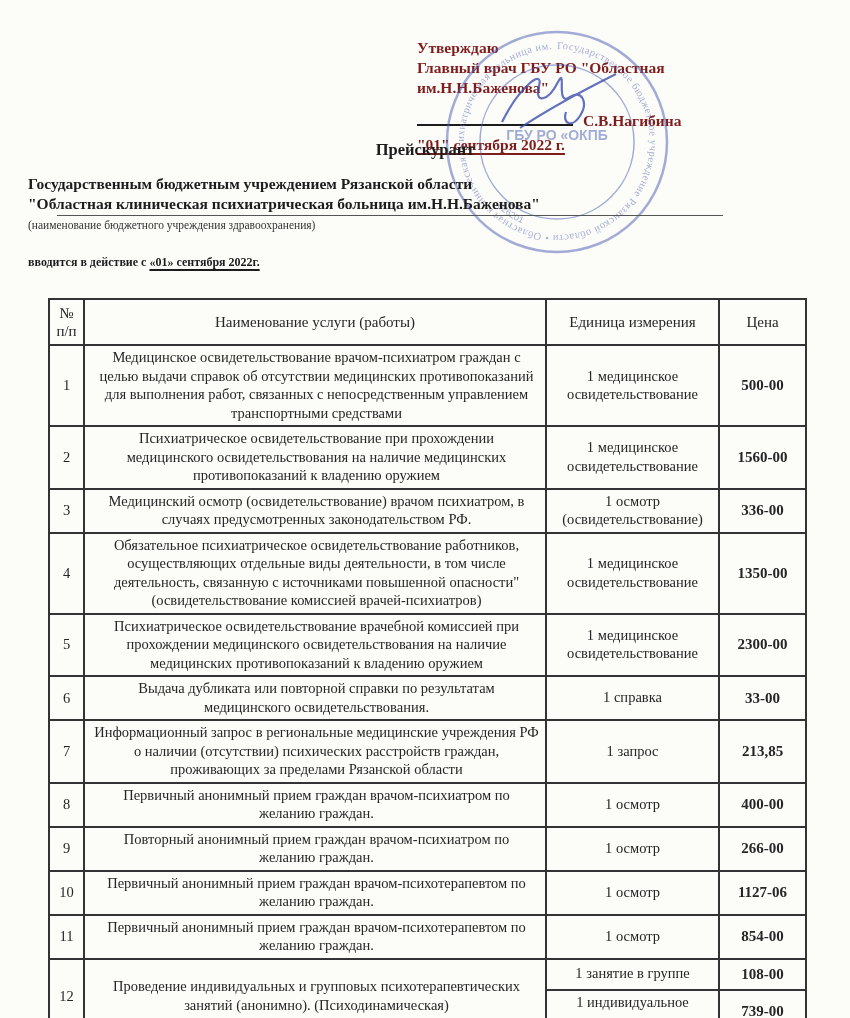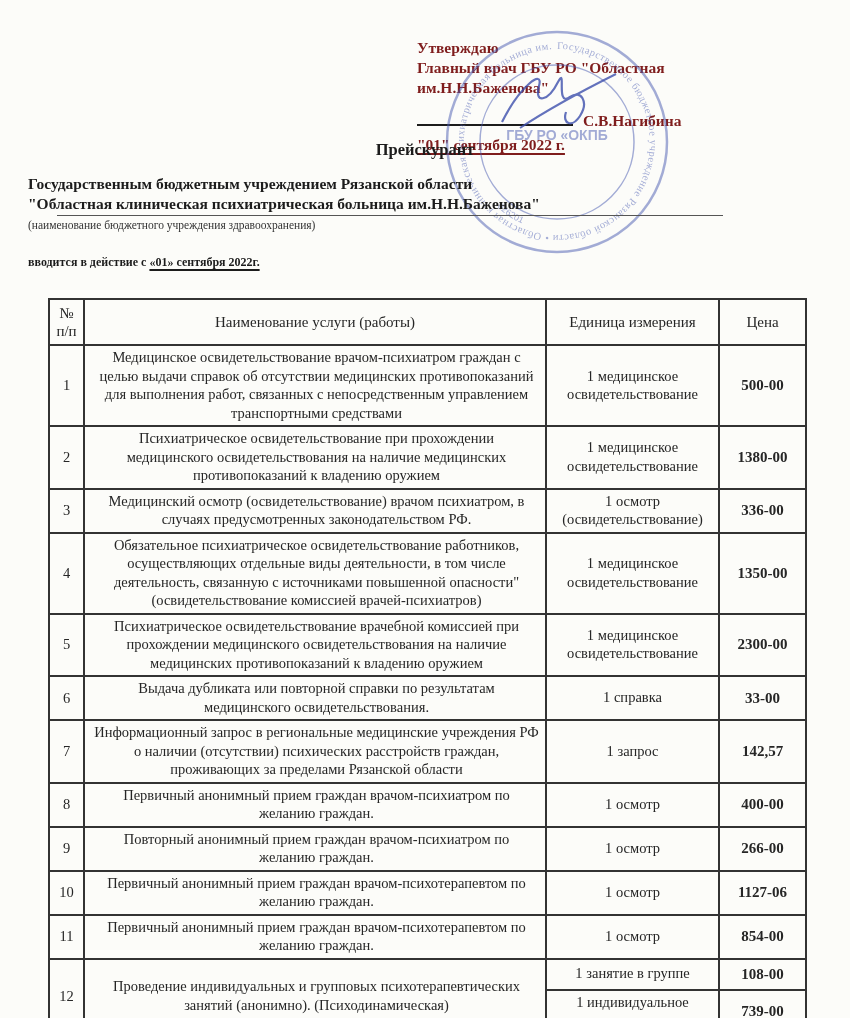--- a/index.html
+++ b/index.html
@@ -116,21 +116,21 @@
         <tr>
           <td class="c-num">1</td>
           <td class="c-name">Медицинское освидетельствование врачом-психиатром граждан с целью выдачи справок об отсутствии медицинских противопоказаний для выполнения работ, связанных с непосредственным управлением транспортными средствами</td>
           <td class="c-unit">1 медицинское освидетельствование</td>
           <td class="c-price">500-00</td>
         </tr>
         <tr>
           <td class="c-num">2</td>
           <td class="c-name">Психиатрическое освидетельствование при прохождении медицинского освидетельствования на наличие медицинских противопоказаний  к владению оружием</td>
           <td class="c-unit">1 медицинское освидетельствование</td>
-          <td class="c-price">1380-00</td>
+          <td class="c-price">1560-00</td>
         </tr>
         <tr>
           <td class="c-num">3</td>
           <td class="c-name">Медицинский осмотр (освидетельствование) врачом психиатром, в случаях предусмотренных законодательством РФ.</td>
           <td class="c-unit">1 осмотр (освидетельствование)</td>
           <td class="c-price">336-00</td>
         </tr>
         <tr>
           <td class="c-num">4</td>
           <td class="c-name">Обязательное психиатрическое освидетельствование работников, осуществляющих отдельные виды деятельности, в том числе деятельность, связанную с источниками повышенной опасности"(освидетельствование комиссией врачей-психиатров)</td>
@@ -146,21 +146,21 @@
         <tr>
           <td class="c-num">6</td>
           <td class="c-name">Выдача дубликата или повторной справки по результатам медицинского освидетельствования.</td>
           <td class="c-unit">1 справка</td>
           <td class="c-price">33-00</td>
         </tr>
         <tr>
           <td class="c-num">7</td>
           <td class="c-name">Информационный запрос в региональные медицинские учреждения РФ о наличии (отсутствии) психических расстройств граждан, проживающих за пределами Рязанской области</td>
           <td class="c-unit">1 запрос</td>
-          <td class="c-price">142,57</td>
+          <td class="c-price">213,85</td>
         </tr>
         <tr>
           <td class="c-num">8</td>
           <td class="c-name">Первичный анонимный прием граждан врачом-психиатром по желанию граждан.</td>
           <td class="c-unit">1 осмотр</td>
           <td class="c-price">400-00</td>
         </tr>
         <tr>
           <td class="c-num">9</td>
           <td class="c-name">Повторный анонимный прием граждан врачом-психиатром по желанию граждан.</td>

